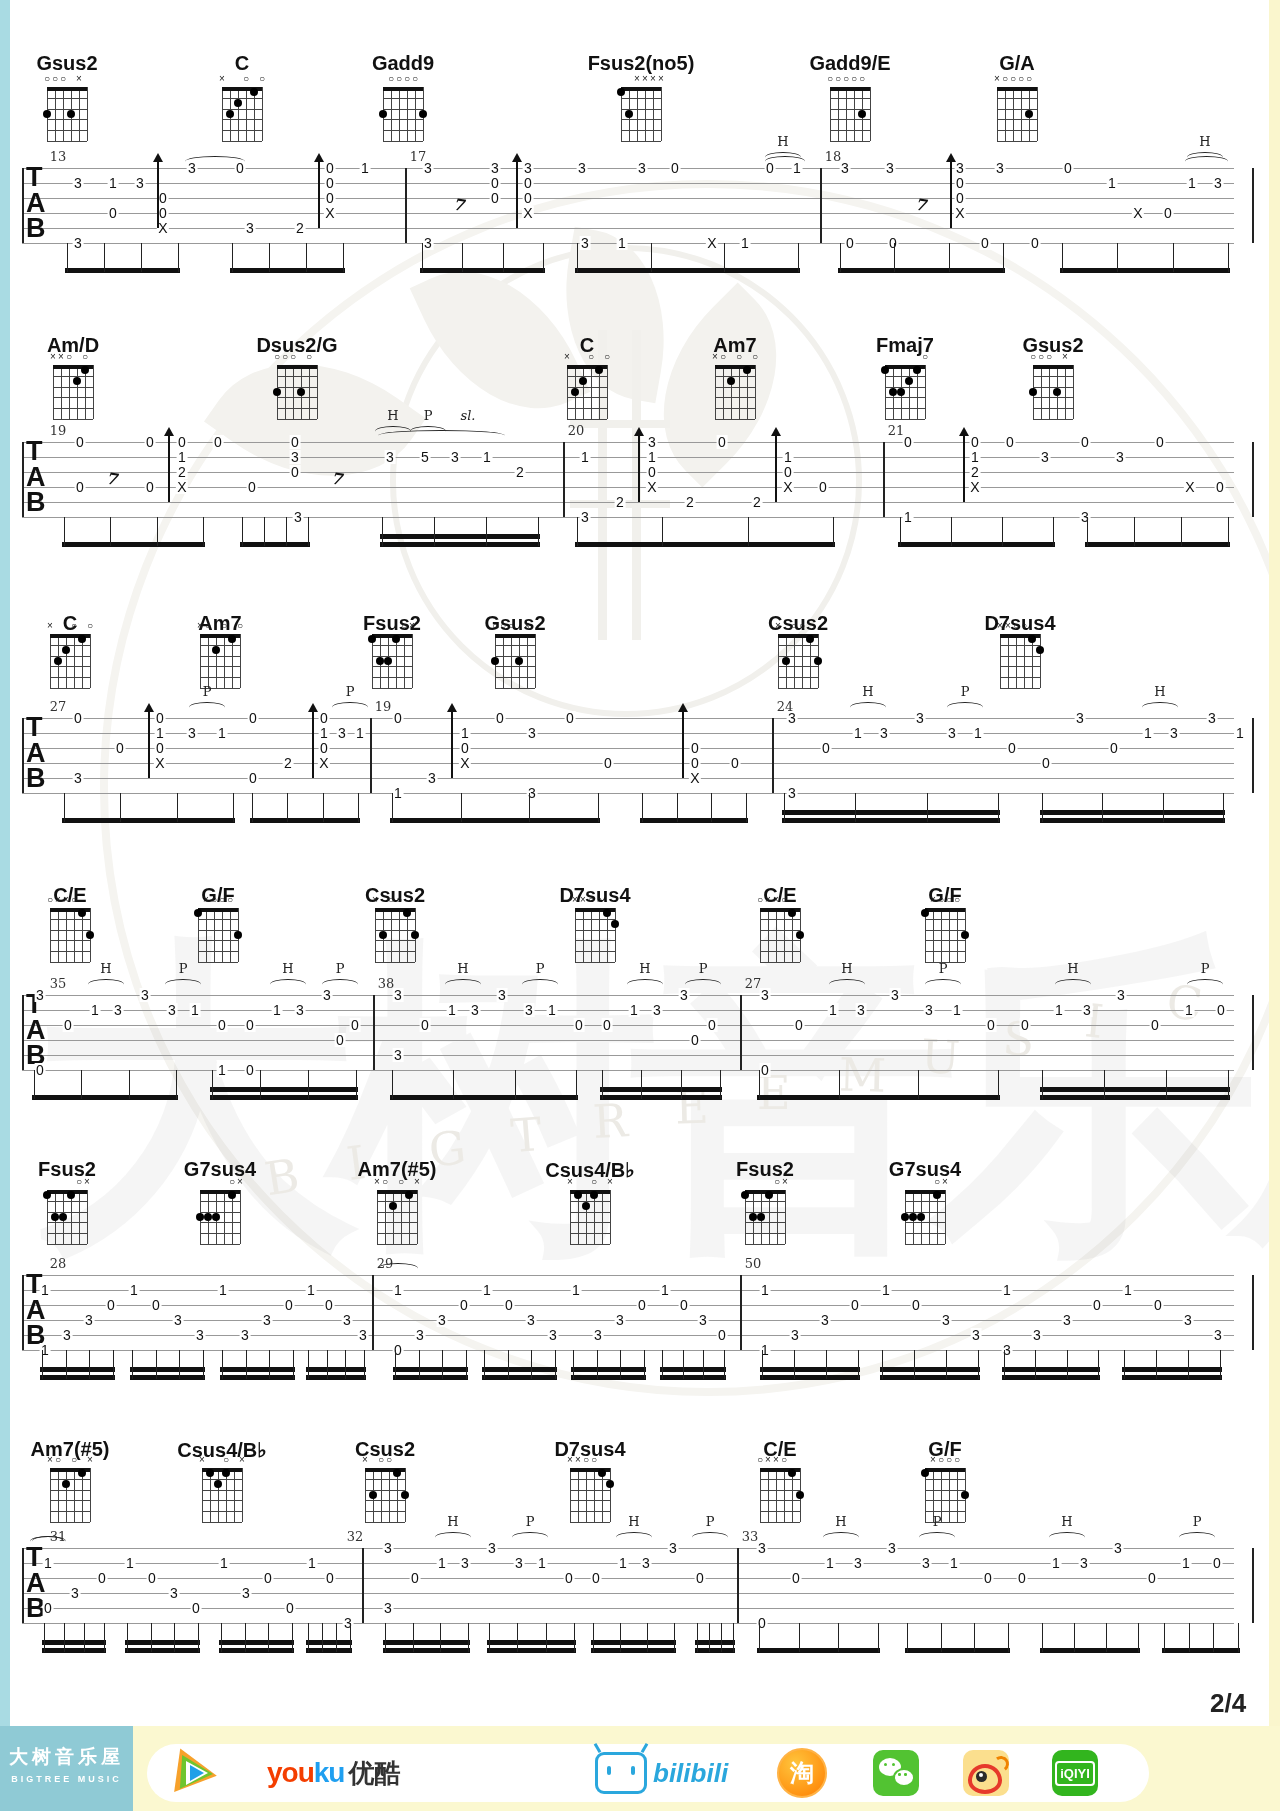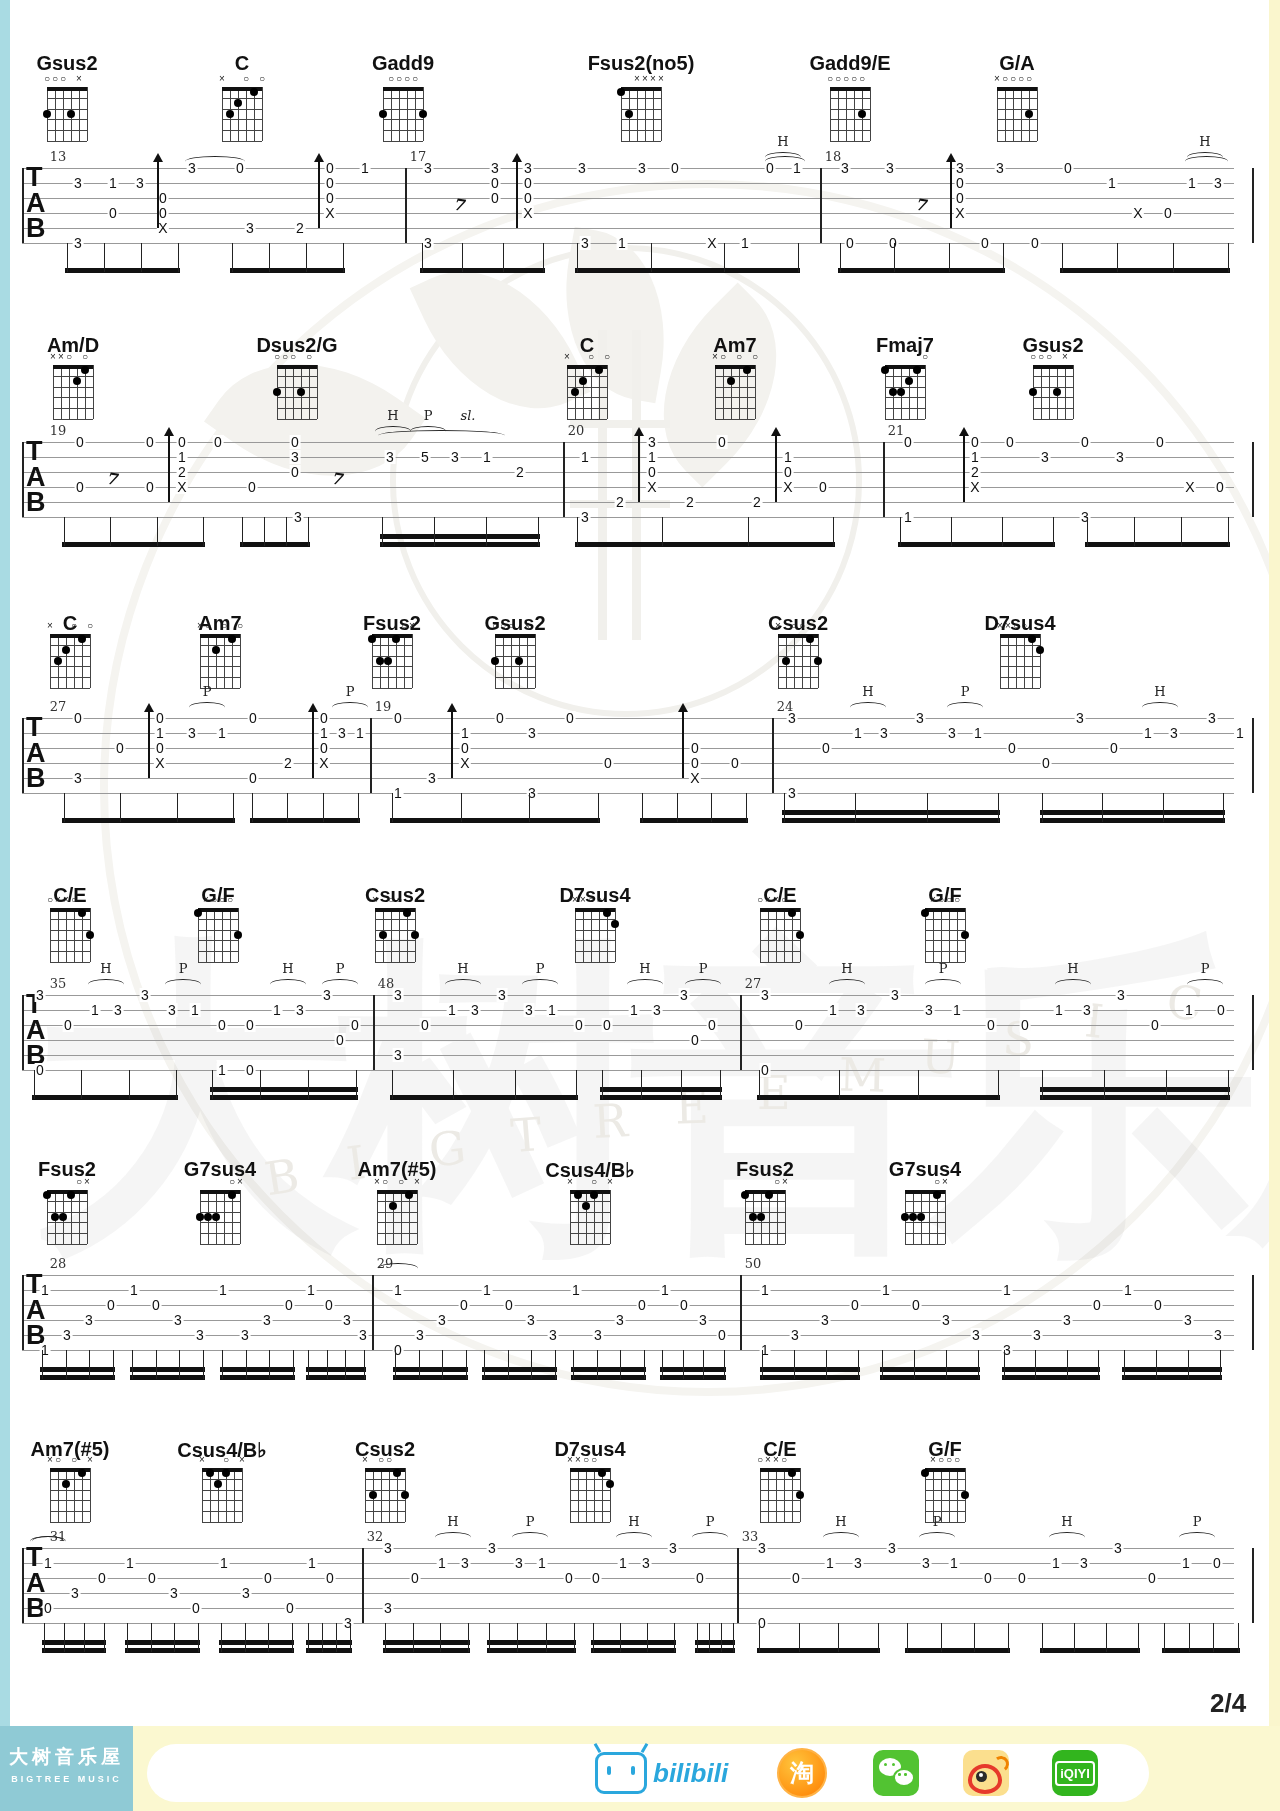--- a/index.html
+++ b/index.html
@@ -962,21 +962,21 @@
           <div class="clef">
             <div>T</div>
             <div>A</div>
             <div>B</div>
           </div>
           <div class="bar" style="left: 22px;"></div>
           <div class="bar" style="left: 373px;"></div>
           <div class="bar" style="left: 740px;"></div>
           <div class="bar" style="left: 1252px;"></div>
           <div class="mnum" style="left: 58px; top: -4px;">35</div>
-          <div class="mnum" style="left: 386px; top: -4px;">48</div>
+          <div class="mnum" style="left: 386px; top: -4px;">38</div>
           <div class="mnum" style="left: 753px; top: -4px;">27</div>
           <div class="note" style="left: 40px; top: 0px;">3</div>
           <div class="note" style="left: 40px; top: 75px;">0</div>
           <div class="note" style="left: 68px; top: 30px;">0</div>
           <div class="note" style="left: 95px; top: 15px;">1</div>
           <div class="note" style="left: 118px; top: 15px;">3</div>
           <div class="note" style="left: 145px; top: 0px;">3</div>
           <div class="note" style="left: 172px; top: 15px;">3</div>
           <div class="note" style="left: 195px; top: 15px;">1</div>
           <div class="note" style="left: 222px; top: 30px;">0</div>
@@ -1488,21 +1488,21 @@
           <div class="clef">
             <div>T</div>
             <div>A</div>
             <div>B</div>
           </div>
           <div class="bar" style="left: 22px;"></div>
           <div class="bar" style="left: 362px;"></div>
           <div class="bar" style="left: 737px;"></div>
           <div class="bar" style="left: 1252px;"></div>
           <div class="mnum" style="left: 58px; top: -4px;">31</div>
-          <div class="mnum" style="left: 375px; top: -4px;">32</div>
+          <div class="mnum" style="left: 355px; top: -4px;">32</div>
           <div class="mnum" style="left: 750px; top: -4px;">33</div>
           <div class="note" style="left: 48px; top: 15px;">1</div>
           <div class="note" style="left: 48px; top: 60px;">0</div>
           <div class="note" style="left: 75px; top: 45px;">3</div>
           <div class="note" style="left: 102px; top: 30px;">0</div>
           <div class="note" style="left: 130px; top: 15px;">1</div>
           <div class="note" style="left: 152px; top: 30px;">0</div>
           <div class="note" style="left: 174px; top: 45px;">3</div>
           <div class="note" style="left: 196px; top: 60px;">0</div>
           <div class="note" style="left: 224px; top: 15px;">1</div>
@@ -1634,20 +1634,32 @@
 
   <div class="pagenum">2/4</div>
 
   <div class="footer">
     <div class="brand">
       <div class="cn">大树音乐屋</div>
       <div class="en">BIGTREE MUSIC</div>
     </div>
     <div class="pill">
 
+      <div class="plat" style="left:28px;">
+        <span style="position:relative;width:50px;height:50px;display:inline-block;">
+          <span style="position:absolute;left:2px;top:3px;width:0;height:0;border-top:22px solid transparent;border-bottom:22px solid transparent;border-left:40px solid #f7a12b;transform:rotate(8deg);"></span>
+          <span style="position:absolute;left:6px;top:8px;width:0;height:0;border-top:17px solid transparent;border-bottom:17px solid transparent;border-left:32px solid #6fc52f;transform:rotate(4deg);"></span>
+          <span style="position:absolute;left:11px;top:13px;width:0;height:0;border-top:12px solid transparent;border-bottom:12px solid transparent;border-left:22px solid #fff;"></span>
+          <span style="position:absolute;left:15px;top:17px;width:0;height:0;border-top:8px solid transparent;border-bottom:8px solid transparent;border-left:14px solid #1fa0e8;"></span>
+        </span>
+        <span class="youku-en" style="margin-left:42px;">
+          <span style="color:#f43e00;">you</span><span style="color:#1f9ff0;">ku</span>
+        </span>
+        <span class="youku-cn">优酷</span>
+      </div>
 
       <div class="plat" style="left:448px;">
         <span style="position:relative;display:inline-block;width:46px;height:36px;border:3px solid #2aa7dd;border-radius:9px;margin-right:6px;">
           <span style="position:absolute;left:-2px;top:-12px;width:3px;height:10px;background:#2aa7dd;transform:rotate(-30deg);"></span>
           <span style="position:absolute;right:-2px;top:-12px;width:3px;height:10px;background:#2aa7dd;transform:rotate(30deg);"></span>
           <span style="position:absolute;left:9px;top:11px;width:4px;height:9px;background:#2aa7dd;border-radius:2px;"></span>
           <span style="position:absolute;right:9px;top:11px;width:4px;height:9px;background:#2aa7dd;border-radius:2px;"></span>
         </span>
         <span class="bili-text">bilibili</span>
       </div>

